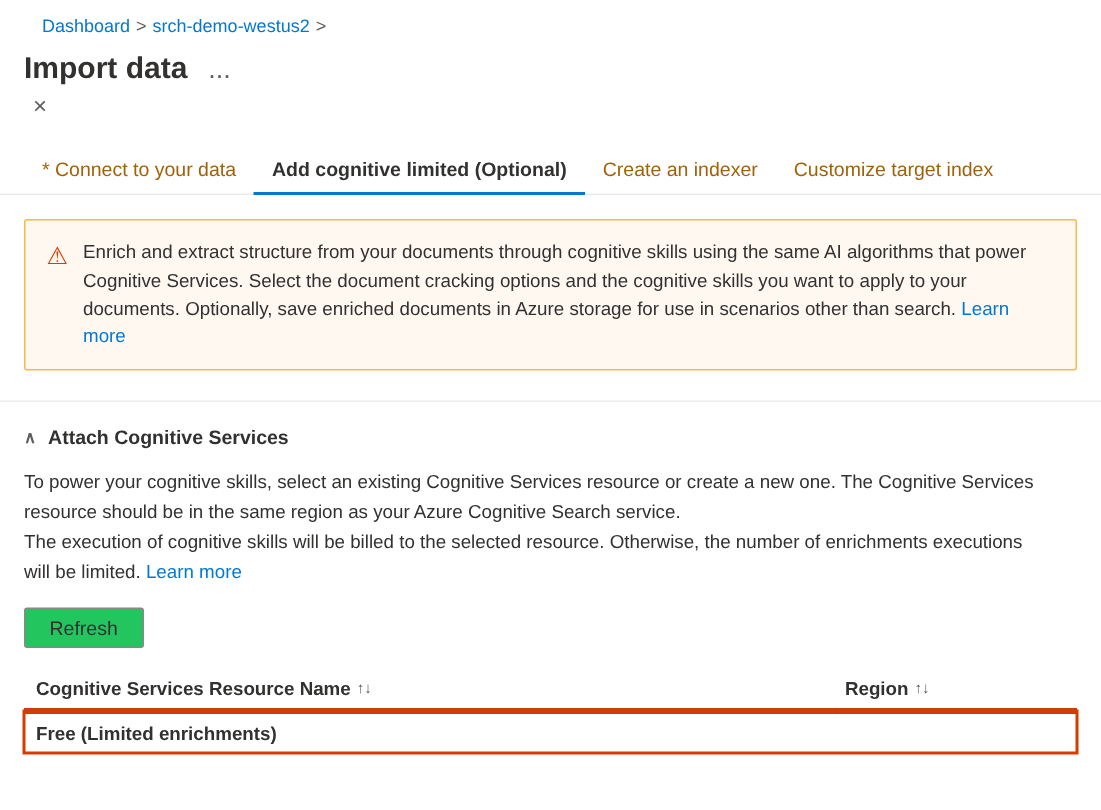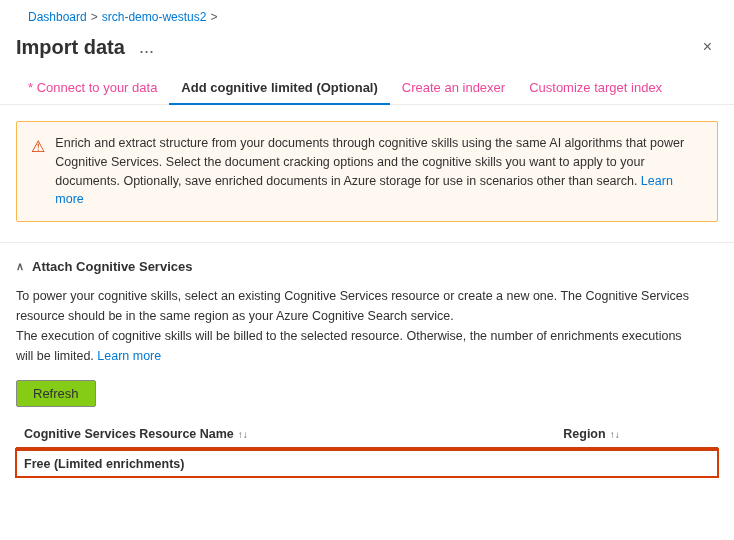--- a/index.html
+++ b/index.html
@@ -22,23 +22,24 @@
       color: #0078d4;
       gap: 4px;
       margin-left: 12px;
     }
     .breadcrumb span { color: #605e5c; }
     .breadcrumb a { color: #0078d4; text-decoration: none; cursor: pointer; }
 
     
     .page-header {
       display: flex;
-      align-items: flex-end;
+      align-items: flex-start;
       padding: 4px 16px 12px 16px;
       justify-content: space-between;
+      flex-direction: column;
     }
     .page-header-left {
       display: flex;
       align-items: center;
       gap: 8px;
     }
     .page-title {
       font-size: 20px;
       font-weight: 600;
       color: #323130;
@@ -61,21 +62,21 @@
     
     .tabs {
       display: flex;
       border-bottom: 1px solid #edebe9;
       padding: 0 16px;
       gap: 0;
     }
     .tab {
       padding: 8px 12px;
       font-size: 13px;
-      color: #ec4899;
+      color: #a16207;
       cursor: pointer;
       border-bottom: 2px solid transparent;
       white-space: nowrap;
       margin-bottom: -1px;
     }
     .tab.active {
       color: #323130;
       font-weight: 600;
       border-bottom: 2px solid #0078d4;
     }
@@ -132,21 +133,21 @@
       max-width: 680px;
     }
     .section-description a {
       color: #0078d4;
       text-decoration: none;
     }
 
     
     .refresh-btn {
       border: 1px solid #8a8886;
-      background: #84cc16;
+      background: #22c55e;
       padding: 5px 16px;
       font-size: 13px;
       cursor: pointer;
       color: #323130;
       border-radius: 2px;
       margin-bottom: 14px;
     }
 
     
     .data-table {

